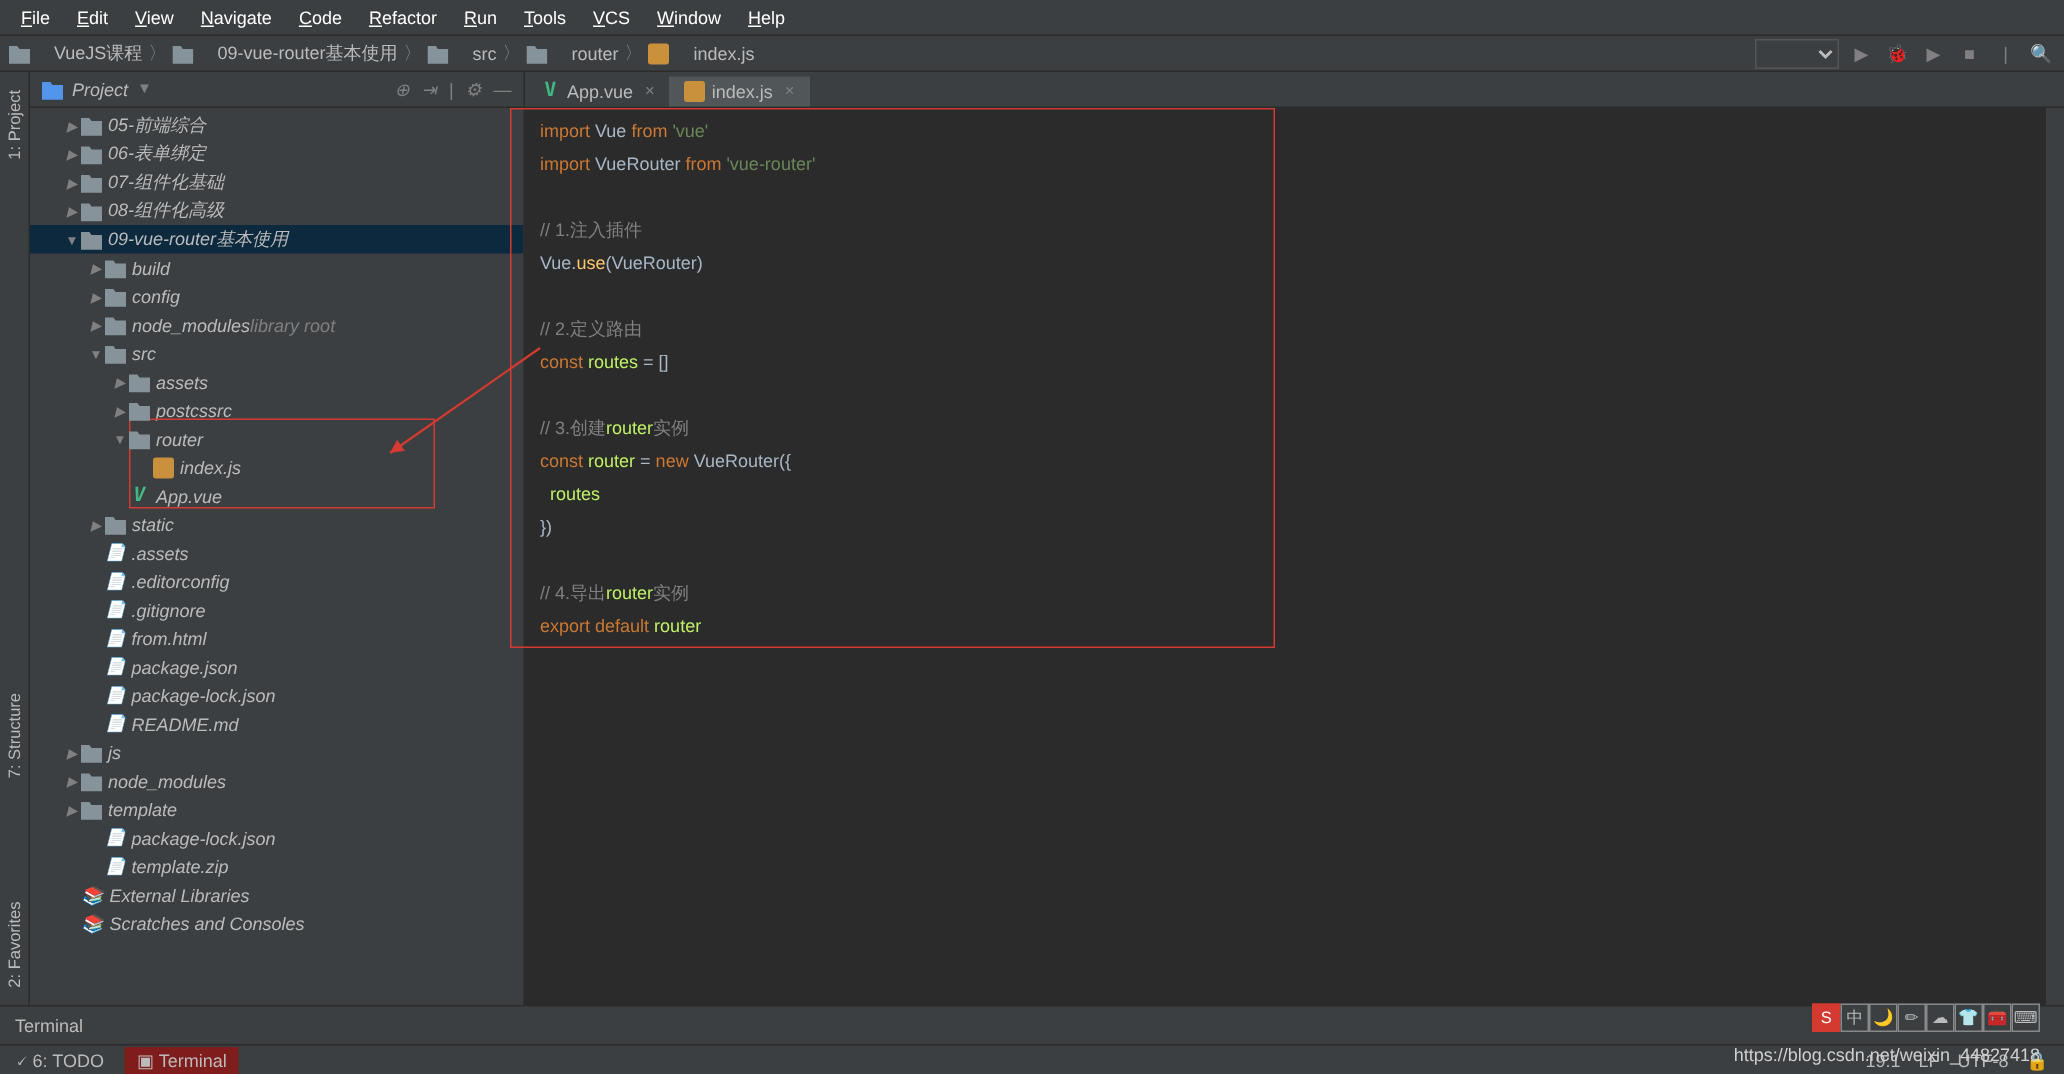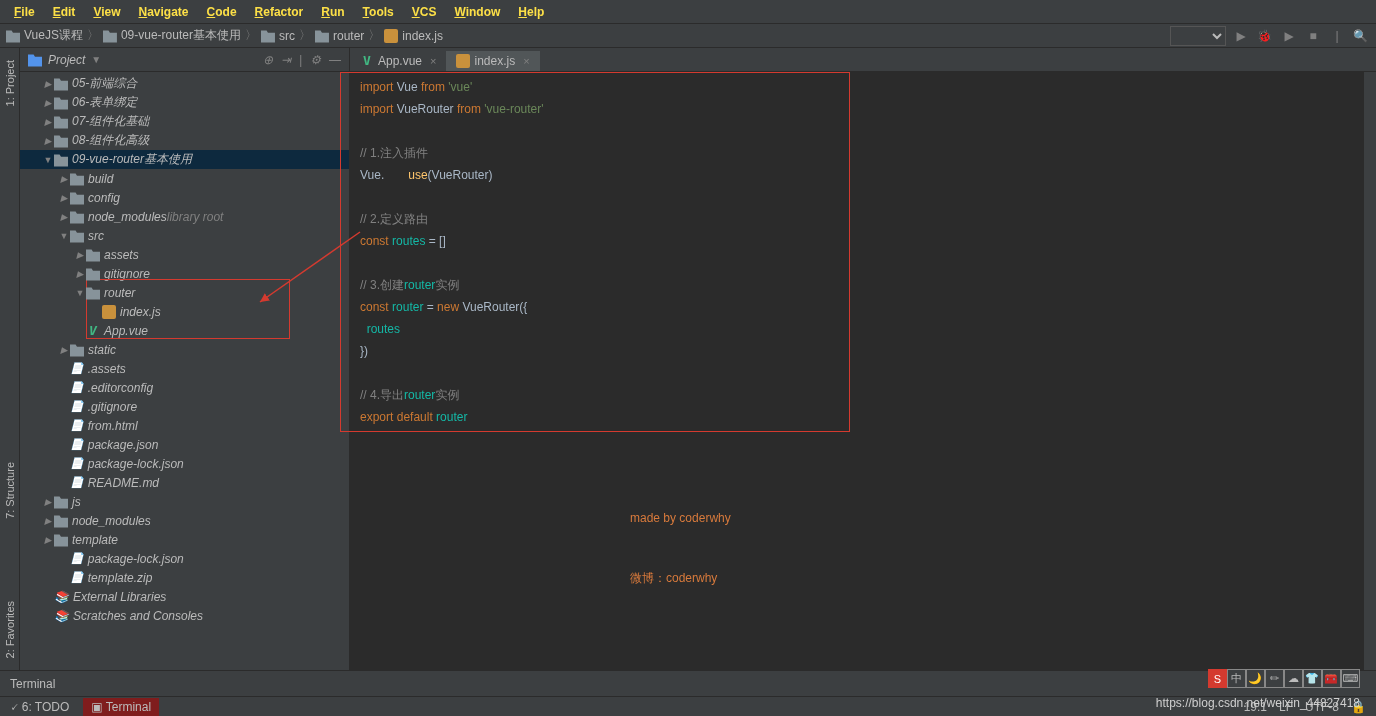--- a/index.html
+++ b/index.html
@@ -1,22 +1,22 @@
 <!DOCTYPE html>
 <html><head>
 <meta charset="utf-8">
 <style>
 * { margin:0; padding:0; box-sizing:border-box; font-family:"Segoe UI",Arial,sans-serif; font-size:12px; }
 body { background:#2b2b2b; color:#bbb; width:1376px; height:716px; overflow:hidden; position:relative; }
 .menubar { height:24px; background:#3c3f41; display:flex; align-items:center; padding:0 6px; gap:2px; border-bottom:1px solid #2b2b2b; }
-.menubar span { padding:2px 8px; color:#fde047; cursor:pointer;font-weight:bold; }
+.menubar span { padding:2px 8px; color:#ffffff; cursor:pointer; }
 .menubar span u { text-decoration:underline; }
 .breadcrumb { height:24px; background:#3c3f41; display:flex; align-items:center; padding:0 6px; border-bottom:1px solid #2b2b2b; justify-content:space-between; }
 .bc-left { display:flex; align-items:center; gap:4px; }
-.bc-item { display:flex; align-items:center; gap:4px; color:#bbb; }
+.bc-item { display:flex; align-items:center; gap:16px; color:#bbb; }
 .bc-sep { color:#808080; }
 .bc-right { display:flex; align-items:center; gap:6px; }
 .ico { width:14px; height:14px; display:inline-block; }
 .ico-folder { background:#87939a; clip-path:polygon(0 15%,40% 15%,50% 30%,100% 30%,100% 100%,0 100%); }
 .ico-folder-blue { background:#5394ec; clip-path:polygon(0 15%,40% 15%,50% 30%,100% 30%,100% 100%,0 100%); }
 .ico-js { width:14px; height:14px; background:#c9913c; border-radius:2px; position:relative; }
 .ico-vue { color:#41b883; font-weight:bold; font-size:13px; font-family:monospace; display:inline-block; width:14px; text-align:center; }
 .toolbtn { width:18px; height:18px; display:flex; align-items:center; justify-content:center; color:#808080; }
 
 .main { display:flex; height:622px; }
@@ -40,22 +40,22 @@
 .tabs { height:24px; background:#3c3f41; display:flex; align-items:flex-end; border-bottom:1px solid #2b2b2b; }
 .tab { display:flex; align-items:center; gap:4px; padding:3px 10px; color:#bbb; background:#3c3f41; cursor:pointer; }
 .tab.active { background:#515658; }
 .tab .close { color:#808080; font-size:11px; margin-left:4px; }
 .editor { flex:1; display:flex; position:relative; font-family:"Consolas","Menlo",monospace; font-size:14px; }
 .gutter { width:60px; background:#313335; text-align:right; padding:4px 12px 4px 0; color:#606366; line-height:22px; }
 .code { flex:1; padding:4px 10px; line-height:22px; white-space:pre; color:#a9b7c6; position:relative; }
 .kw { color:#cc7832; }
 .str { color:#6a8759; }
 .cm { color:#808080; }
-.fn { color:#ffc66d;margin-left:24px; }
-.id { color:#14b8a6;margin-top:35px; }
+.fn { color:#ffc66d; }
+.id { color:#bef264;margin-top:35px; }
 .redbox-code { position:absolute; border:1px solid #d43a2f; pointer-events:none; }
 .arrow-svg { position:absolute; pointer-events:none; }
 .scrollstrip { width:12px; background:#3c3f41; }
 .watermark { position:absolute; color:#d87a3c; font-size:15px; line-height:20px; }
 
 .lower { position:absolute; bottom:20px; left:0; right:0; height:26px; background:#3c3f41; border-top:1px solid #2b2b2b; display:flex; align-items:center; padding:0 10px; color:#bbb; }
 .bottombar { position:absolute; bottom:0; left:0; right:0; height:20px; background:#3c3f41; border-top:1px solid #2b2b2b; display:flex; align-items:center; padding:0 10px; gap:14px; color:#bbb; font-size:11px; }
 .bottombar .right { margin-left:auto; display:flex; gap:12px;align-items:flex-end; }
 .ime { position:absolute; right:16px; bottom:28px; display:flex; gap:0; }
 .ime div { width:19px; height:19px; border:1px solid #888; display:flex; align-items:center; justify-content:center; font-size:11px; background:#3c3f41; }
@@ -188,21 +188,21 @@
           <span class="tree-label">src</span>
         </div>
         <div class="tree-row" style="padding-left: 54px;">
           <span class="arrow">▶</span>
           <span class="ico ico-folder"></span>
           <span class="tree-label">assets</span>
         </div>
         <div class="tree-row" style="padding-left: 54px;">
           <span class="arrow">▶</span>
           <span class="ico ico-folder"></span>
-          <span class="tree-label">gitignore</span>
+          <span class="tree-label">postcssrc</span>
         </div>
         <div class="tree-row" style="padding-left: 54px;">
           <span class="arrow">▼</span>
           <span class="ico ico-folder"></span>
           <span class="tree-label">router</span>
         </div>
         <div class="tree-row" style="padding-left: 70px;">
           <span class="arrow"></span>
           <span class="ico ico-js"></span>
           <span class="tree-label">index.js</span>
@@ -317,24 +317,20 @@
 <span class="kw">const</span> <span class="id">router</span> = <span class="kw">new</span> VueRouter({
   <span class="id">routes</span>
 })
 
 <span class="cm">// 4.导出<span class="id">router</span>实例</span>
 <span class="kw">export</span> <span class="kw">default</span> <span class="id">router</span>
 
 
 </div>
         <div class="redbox-code" style="left:-10px;top:0px;width:510px;height:360px"></div>
-        <div class="watermark" style="left:280px;top:396px">
-          <div>made by coderwhy</div>
-          <div>微博：coderwhy</div>
-        </div>
       </div>
       <div class="scrollstrip"></div>
       <svg class="arrow-svg" style="left:-100px;top:150px" width="120" height="90">
         <defs>
             <marker id="ah" markerWidth="8" markerHeight="8" refX="6" refY="3" orient="auto">
               <path d="M0,0 L6,3 L0,6 Z" fill="#d43a2f"></path>
             </marker>
           </defs>
         <line x1="110" y1="10" x2="10" y2="80" stroke="#d43a2f" stroke-width="1.5" marker-end="url(#ah)"></line>
       </svg>

